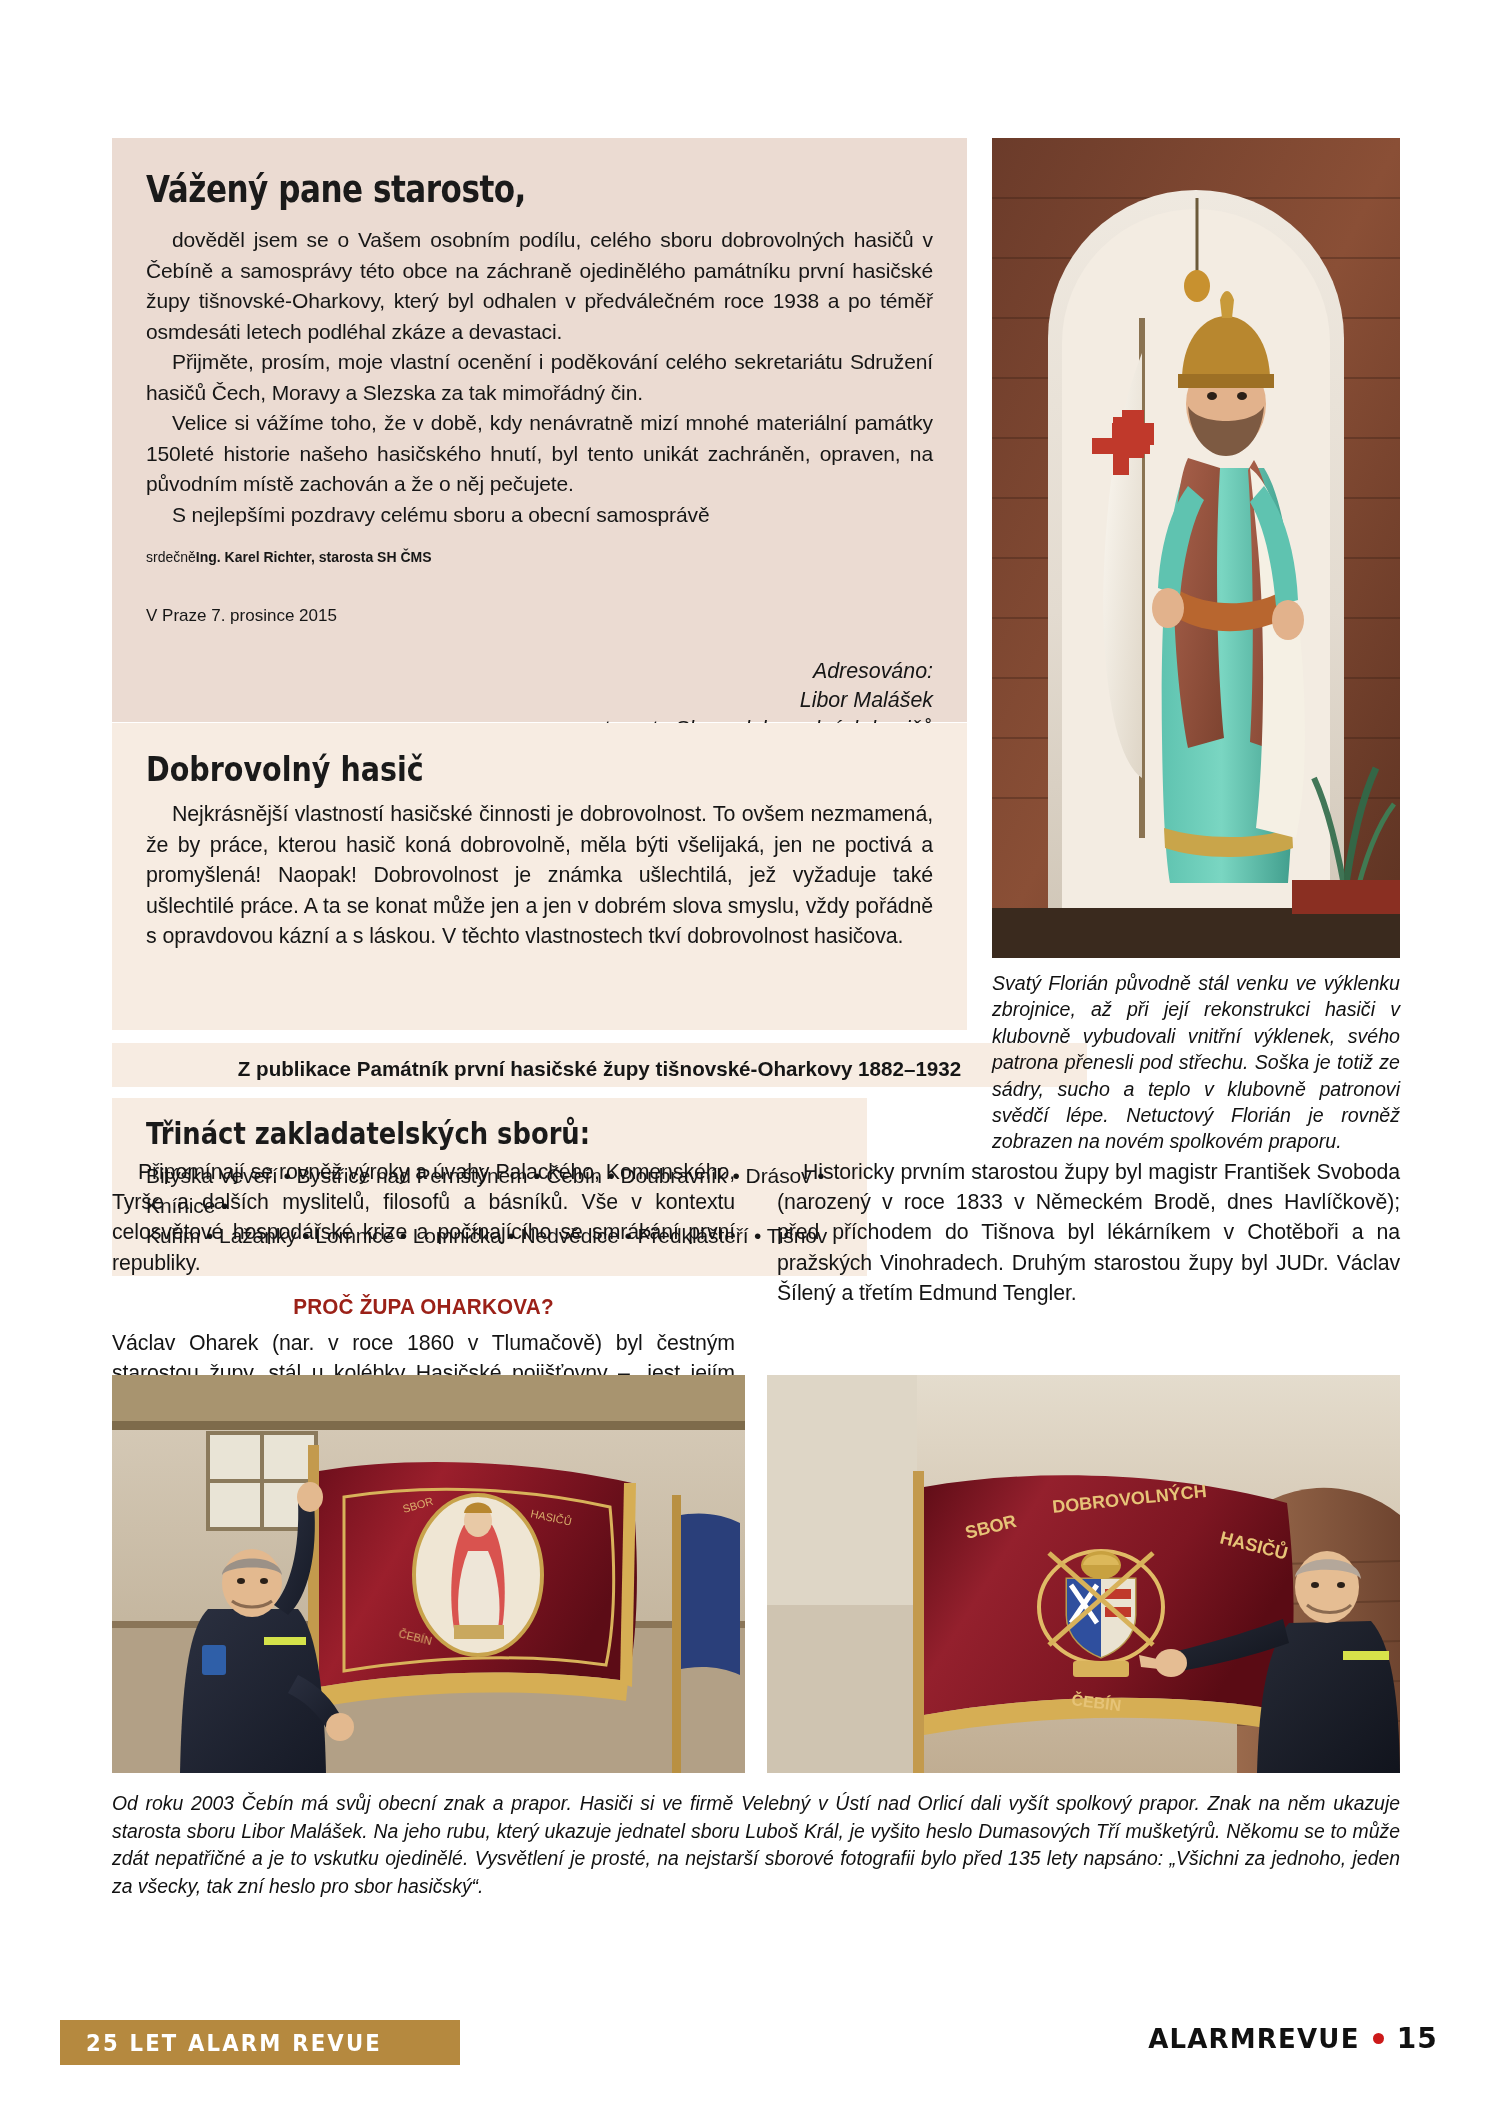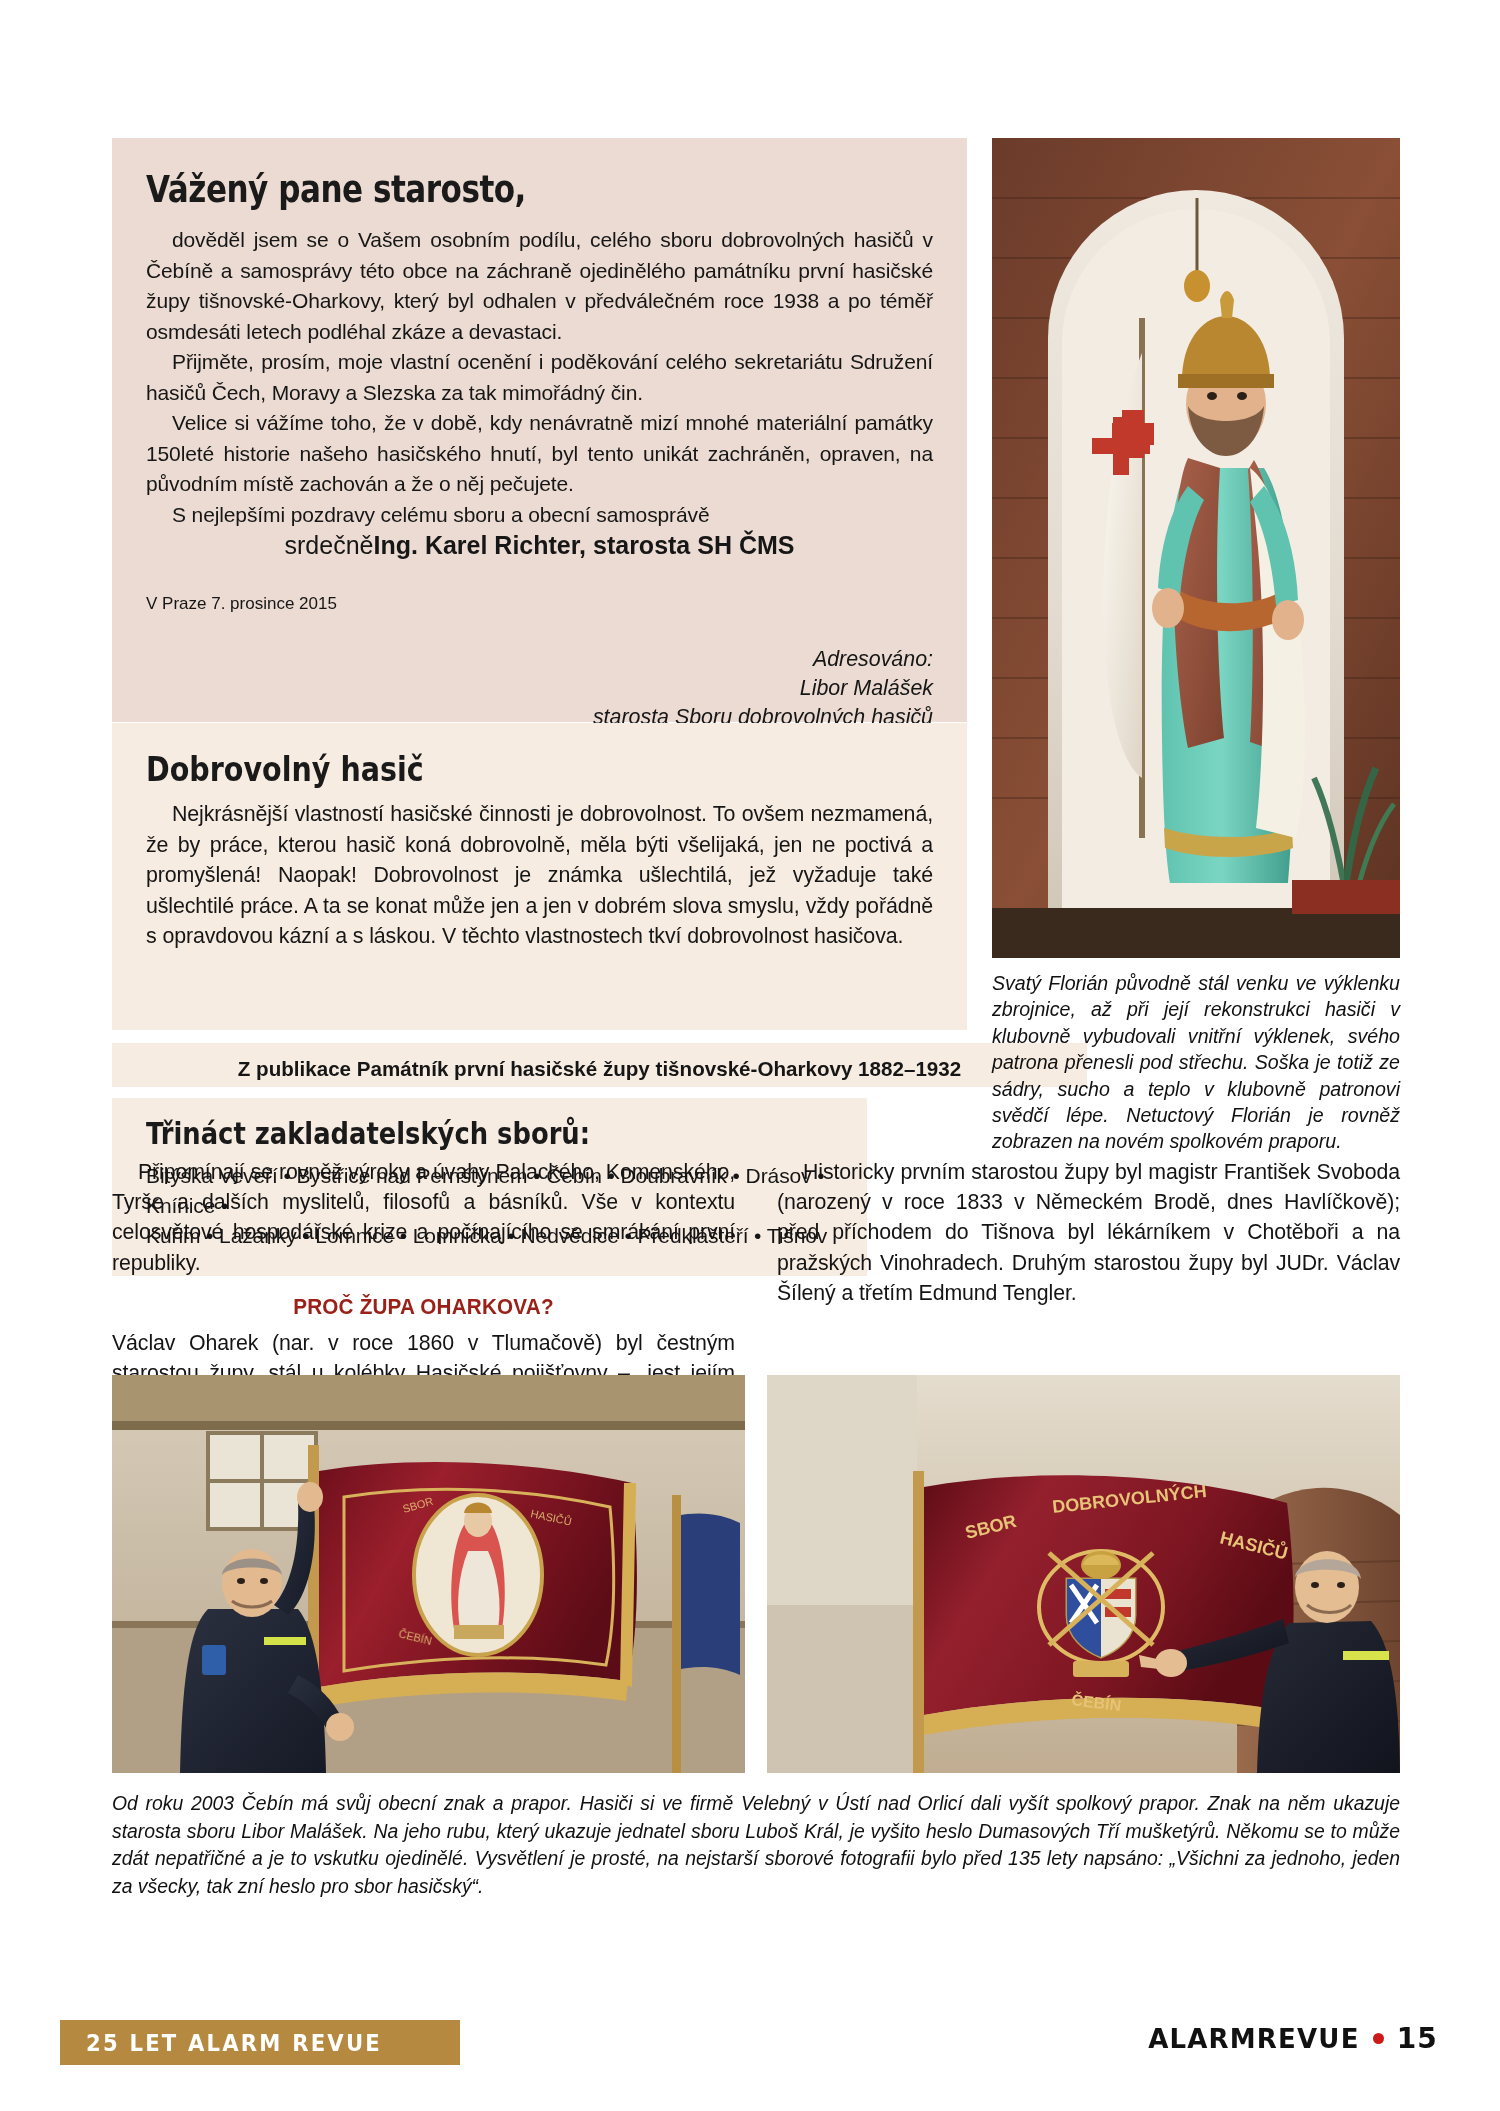--- a/index.html
+++ b/index.html
@@ -42,26 +42,26 @@
   .letter-body p {
     font-size: 21px;
     line-height: 30.5px;
     color: #161616;
     text-align: justify;
     text-indent: 26px;
     letter-spacing: -0.12px;
   }
   .sig-row {
     display: flex;
-    justify-content: center;
+    justify-content: flex-start;
     align-items: baseline;
-    font-size: 25px;
+    font-size: 14px;
     line-height: 30.5px;
     color: #161616;
-    margin-top: 0px;
+    margin-top: 12px;
   }
   .sig-row .sig-name { font-weight: bold; }
   .date-line {
     font-size: 17px;
     line-height: 30.5px;
     color: #161616;
     margin-top: 28px;
   }
   .addr-block {
     margin-top: 26px;

